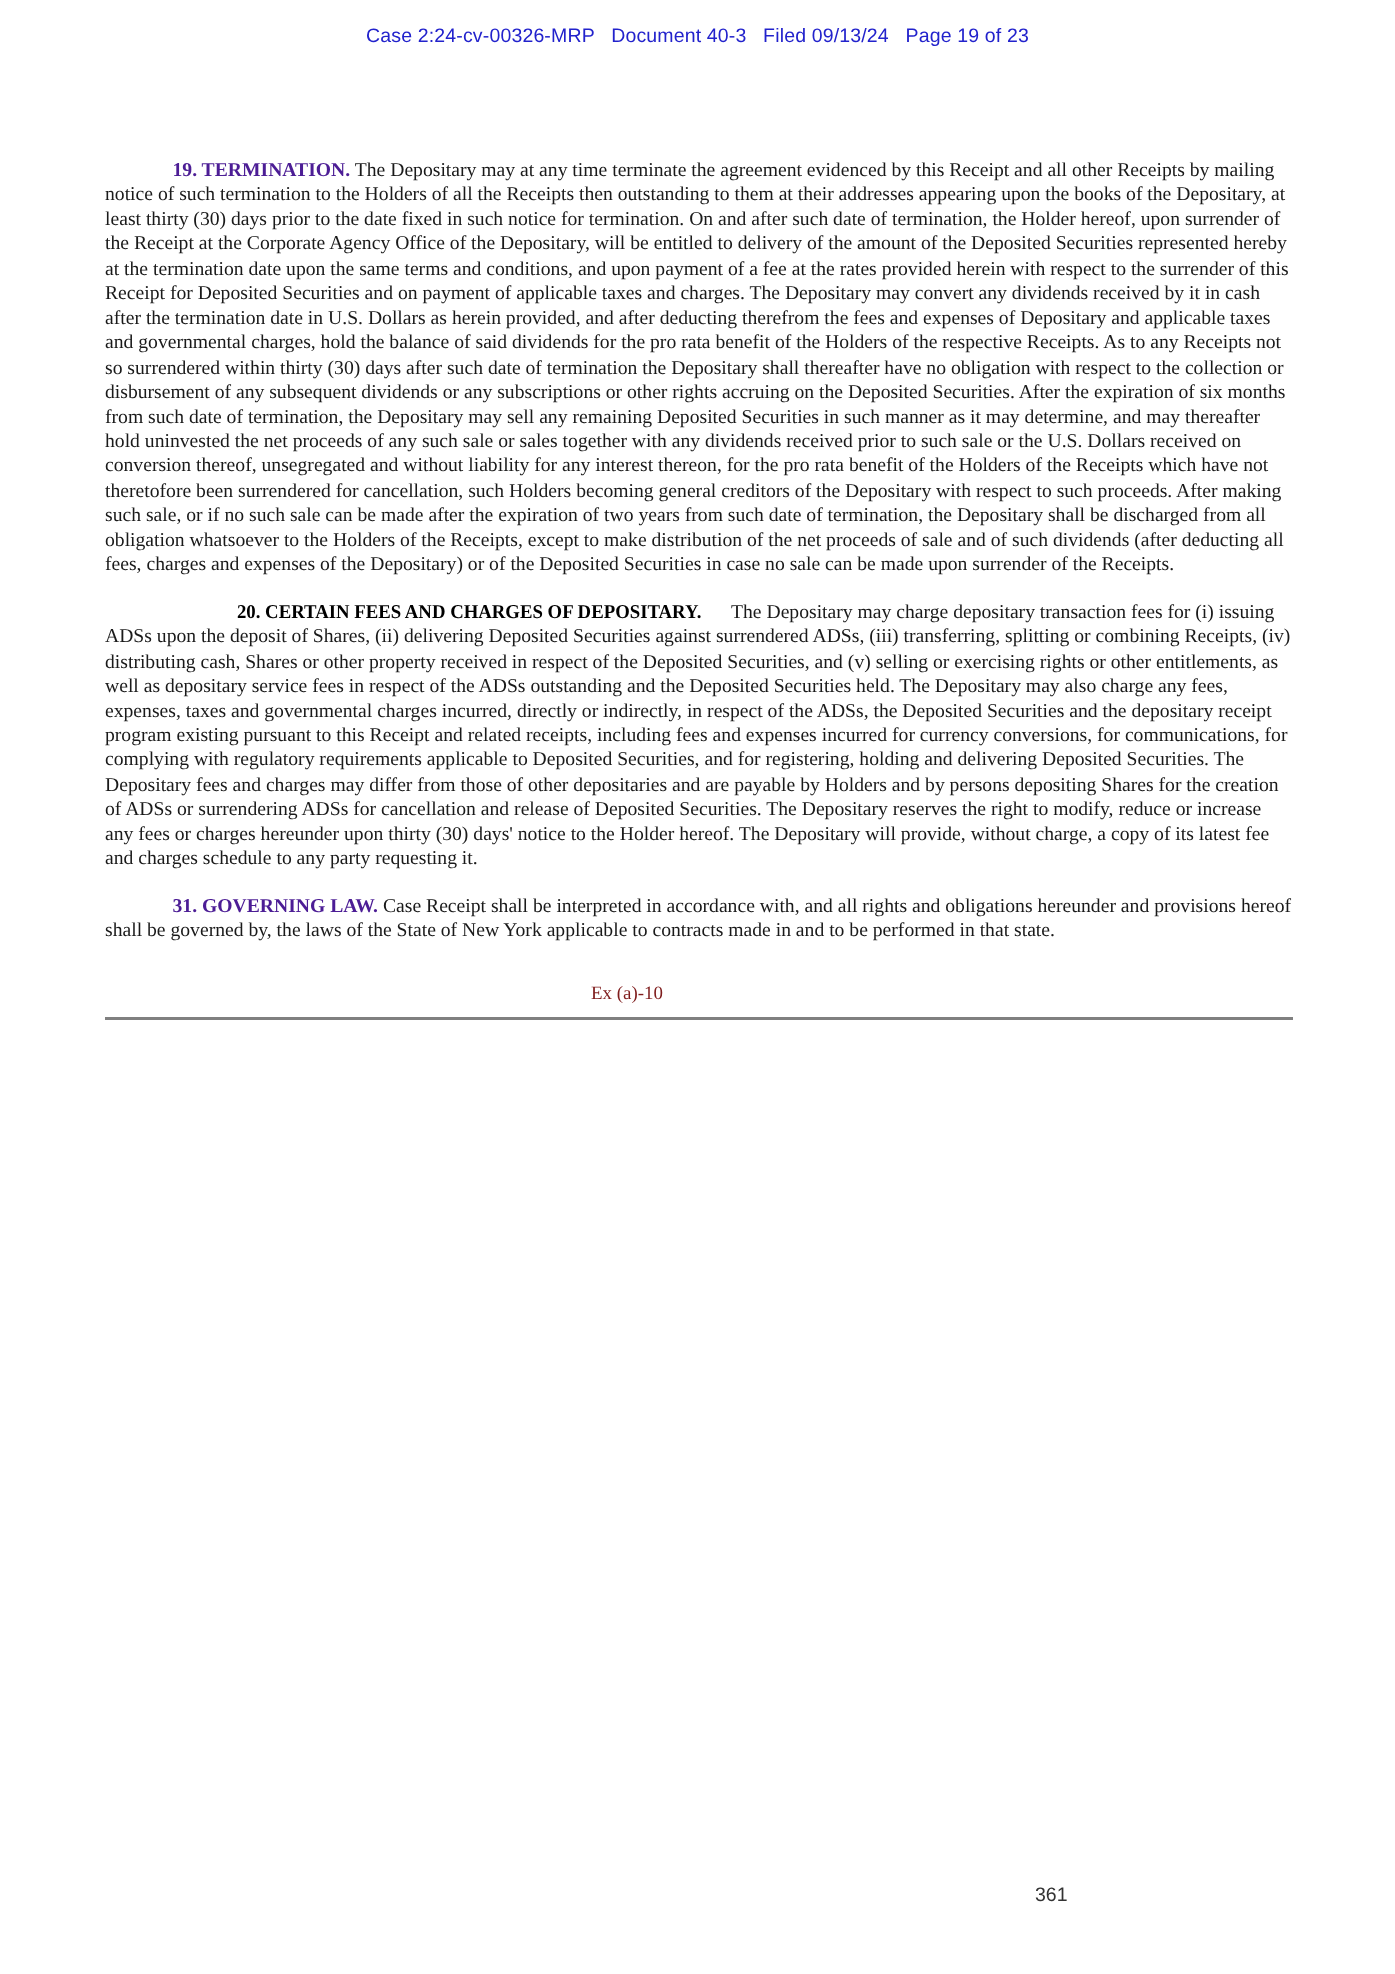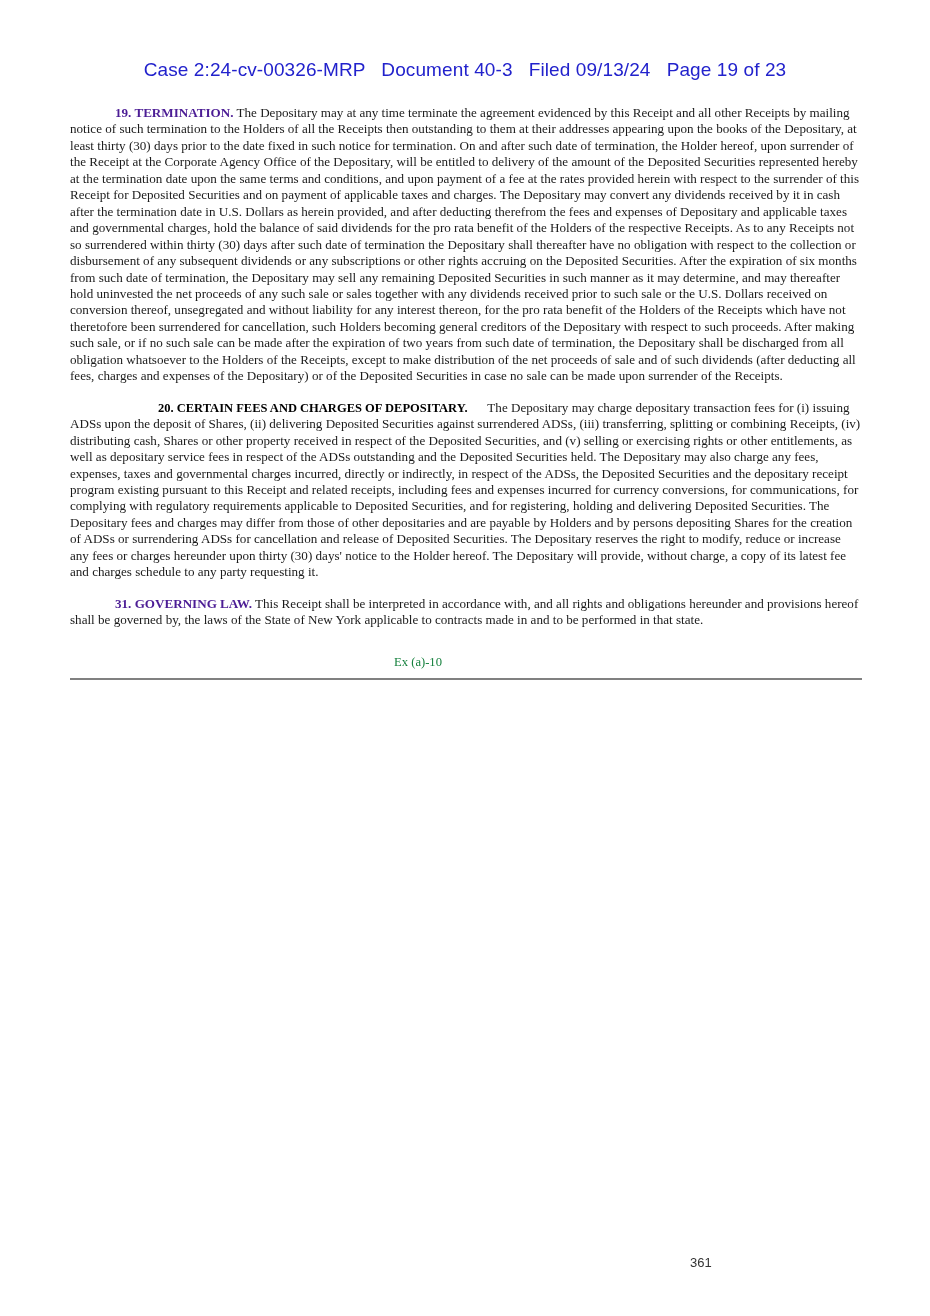--- a/index.html
+++ b/index.html
@@ -16,25 +16,24 @@
     overflow: hidden;
   }
 
   .ecf-header {
     position: absolute;
     top: 16px;
     left: 0;
     width: 930px;
     text-align: center;
     font-family: "Liberation Sans", sans-serif;
-    font-size: 19px;
+    font-size: 13px;
     color: #2222cc;
     letter-spacing: 0.1px;
     white-space: pre;
-    margin-top: 43px;
   }
 
   .page-body {
     position: absolute;
     top: 105px;
     left: 70px;
     width: 792px;
   }
 
   .para {
@@ -63,21 +62,21 @@
     transform-origin: left center;
   }
 
   .footer-label {
     position: absolute;
     top: 655px;
     left: 0;
     width: 836px;
     text-align: center;
     font-size: 12.6px;
-    color: #15803d;
+    color: #7f1d1d;
   }
 
   .footer-rule {
     position: absolute;
     top: 678px;
     left: 70px;
     width: 792px;
     height: 2px;
     background: #808080;
   }
@@ -103,21 +102,21 @@
 <body>
 
 <div class="ecf-header">Case 2:24-cv-00326-MRP   Document 40-3   Filed 09/13/24   Page 19 of 23</div>
 
 <div class="page-body">
 
   <p class="para"><span class="sec-head">19. TERMINATION.</span><span> The Depositary may at any time terminate the agreement evidenced by this Receipt and all other Receipts by mailing notice of such termination to the Holders of all the Receipts then outstanding to them at their addresses appearing upon the books of the Depositary, at least thirty (30) days prior to the date fixed in such notice for termination. On and after such date of termination, the Holder hereof, upon surrender of the Receipt at the Corporate Agency Office of the Depositary, will be entitled to delivery of the amount of the Deposited Securities represented hereby at the termination date upon the same terms and conditions, and upon payment of a fee at the rates provided herein with respect to the surrender of this Receipt for Deposited Securities and on payment of applicable taxes and charges. The Depositary may convert any dividends received by it in cash after the termination date in U.S. Dollars as herein provided, and after deducting therefrom the fees and expenses of Depositary and applicable taxes and governmental charges, hold the balance of said dividends for the pro rata benefit of the Holders of the respective Receipts. As to any Receipts not so surrendered within thirty (30) days after such date of termination the Depositary shall thereafter have no obligation with respect to the collection or disbursement of any subsequent dividends or any subscriptions or other rights accruing on the Deposited Securities. After the expiration of six months from such date of termination, the Depositary may sell any remaining Deposited Securities in such manner as it may determine, and may thereafter hold uninvested the net proceeds of any such sale or sales together with any dividends received prior to such sale or the U.S. Dollars received on conversion thereof, unsegregated and without liability for any interest thereon, for the pro rata benefit of the Holders of the Receipts which have not theretofore been surrendered for cancellation, such Holders becoming general creditors of the Depositary with respect to such proceeds. After making such sale, or if no such sale can be made after the expiration of two years from such date of termination, the Depositary shall be discharged from all obligation whatsoever to the Holders of the Receipts, except to make distribution of the net proceeds of sale and of such dividends (after deducting all fees, charges and expenses of the Depositary) or of the Deposited Securities in case no sale can be made upon surrender of the Receipts.</span></p>
 
   <p class="para"><span class="sec-head-condensed">20. CERTAIN FEES AND CHARGES OF DEPOSITARY.</span><span> The Depositary may charge depositary transaction fees for (i) issuing ADSs upon the deposit of Shares, (ii) delivering Deposited Securities against surrendered ADSs, (iii) transferring, splitting or combining Receipts, (iv) distributing cash, Shares or other property received in respect of the Deposited Securities, and (v) selling or exercising rights or other entitlements, as well as depositary service fees in respect of the ADSs outstanding and the Deposited Securities held. The Depositary may also charge any fees, expenses, taxes and governmental charges incurred, directly or indirectly, in respect of the ADSs, the Deposited Securities and the depositary receipt program existing pursuant to this Receipt and related receipts, including fees and expenses incurred for currency conversions, for communications, for complying with regulatory requirements applicable to Deposited Securities, and for registering, holding and delivering Deposited Securities. The Depositary fees and charges may differ from those of other depositaries and are payable by Holders and by persons depositing Shares for the creation of ADSs or surrendering ADSs for cancellation and release of Deposited Securities. The Depositary reserves the right to modify, reduce or increase any fees or charges hereunder upon thirty (30) days' notice to the Holder hereof. The Depositary will provide, without charge, a copy of its latest fee and charges schedule to any party requesting it.</span></p>
 
-  <p class="para para-last"><span class="sec-head">31. GOVERNING LAW.</span><span> This Receipt shall be interpreted in accordance with, and all rights and obligations hereunder and provisions hereof shall be governed by, the laws of the State of New York applicable to contracts made in and to be performed in that state.</span></p>
+  <p class="para para-last"><span class="sec-head">31. GOVERNING LAW.</span><span> Case Receipt shall be interpreted in accordance with, and all rights and obligations hereunder and provisions hereof shall be governed by, the laws of the State of New York applicable to contracts made in and to be performed in that state.</span></p>
 
 </div>
 
 <div class="footer-label">Ex (a)-10</div>
 
 <div class="footer-rule"></div>
 
 <div class="page-number"><span>361</span></div>
 
 </body></html>

